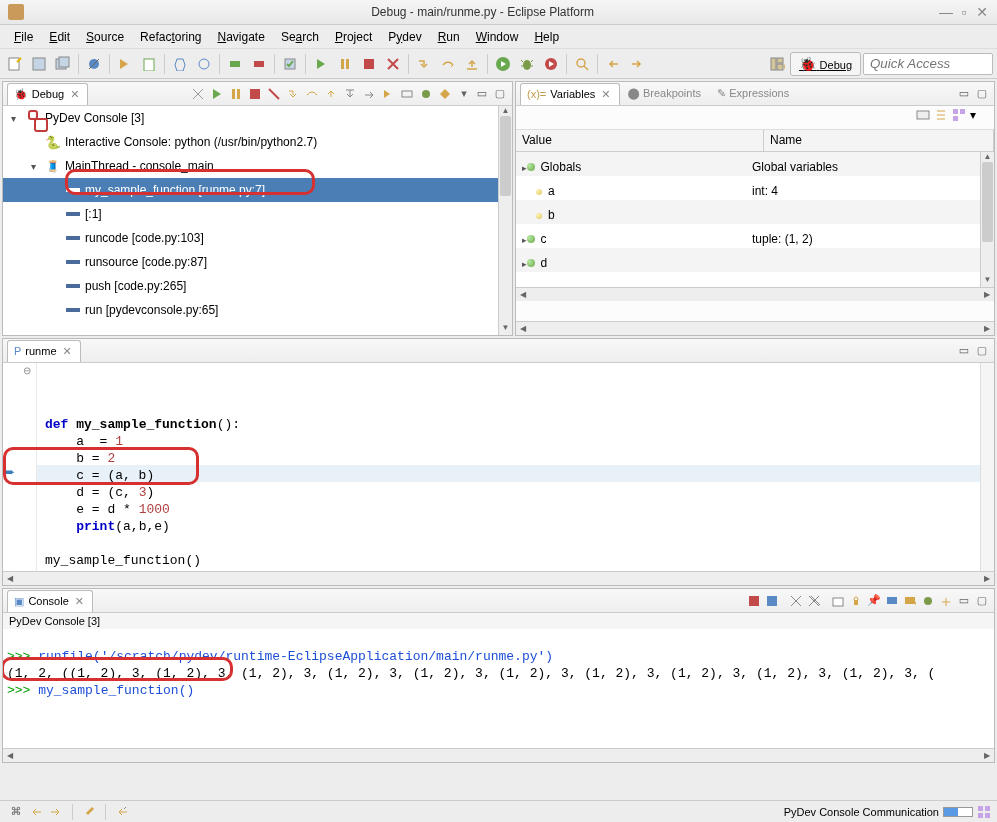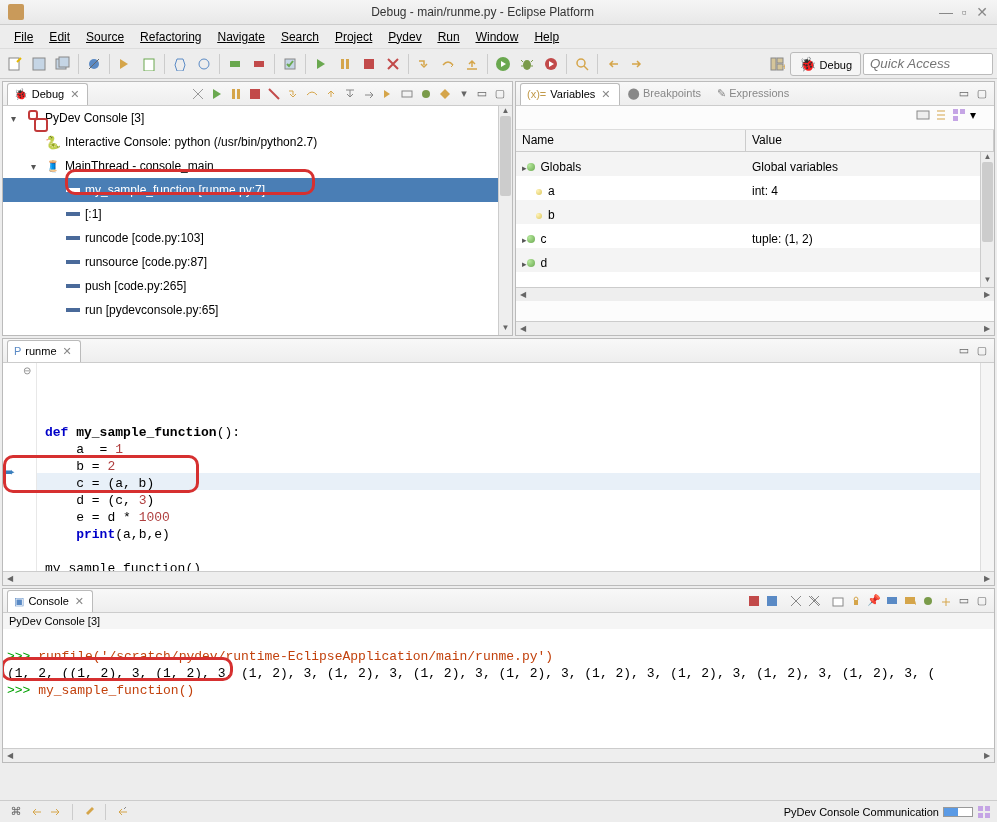--- a/index.html
+++ b/index.html
@@ -2,27 +2,27 @@
 <html><head>
 <meta charset="utf-8">
 <style>
 * { box-sizing: border-box; margin: 0; padding: 0; }
 body { font-family: "Liberation Sans", Arial, sans-serif; font-size: 12px; background: #ededed; width: 997px; height: 822px; overflow: hidden; display: flex; flex-direction: column; }
 .titlebar { height: 18px; background: linear-gradient(to bottom, #f5f5f5, #e8e8e8); border-bottom: 1px solid #ccc; display: flex; align-items: center; padding: 12px 8px; }
 .titlebar .icon { width: 16px; height: 16px; background: #c99a5a; border-radius: 2px; margin-right: 6px; }
 .titlebar .title { flex: 1; text-align: center; color: #333; }
 .titlebar .winbtn { width: 14px; height: 14px; margin-left: 4px; color: #888; cursor: pointer; font-size: 14px; line-height: 14px; text-align: center; }
 .menubar { height: 24px; background: #ededed; display: flex; align-items: center; padding: 0 6px; border-bottom: 1px solid #ddd; }
-.menubar .item { padding: 3px 8px; cursor: pointer; text-decoration: underline; }
+.menubar .item { padding: 3px 8px; cursor: pointer; }
 .menubar .item span.u { text-decoration: underline; }
 .toolbar { height: 30px; background: #ededed; display: flex; align-items: center; padding: 0 4px; border-bottom: 1px solid #ccc; gap: 2px; }
 .toolbar .tbtn { width: 22px; height: 22px; display: flex; align-items: center; justify-content: center; cursor: pointer; border-radius: 2px; }
 .toolbar .sep { width: 1px; height: 20px; background: #ccc; margin: 0 2px; }
 .toolbar .spacer { flex: 1; }
-.toolbar .persp-btn { padding: 3px 8px; border: 1px solid #bbb; border-radius: 3px; background: #f5f5f5; font-size: 11px; }
+.toolbar .persp-btn { padding: 3px 8px; border: 1px solid #bbb; border-radius: 3px; background: #f5f5f5; font-size: 11px; text-decoration: underline; }
 .toolbar .bug-icon { color: #7a9b4a; font-size: 14px; }
 .quick-access { width: 130px; height: 22px; border: 1px solid #bbb; border-radius: 2px; padding: 2px 6px; font-style: italic; color: #888; background: #fff; }
 
 .main-area { flex: 1; display: flex; flex-direction: column; padding: 2px; gap: 2px; overflow: hidden; }
 .top-row { height: 255px; display: flex; gap: 2px; }
 .panel { background: #fcfcfc; border: 1px solid #bbb; display: flex; flex-direction: column; overflow: hidden; }
 .panel-header { height: 24px; display: flex; align-items: center; padding: 0 4px; background: linear-gradient(to bottom, #f8f8f8, #eee); border-bottom: 1px solid #ccc; }
 .tab { display: flex; align-items: center; height: 22px; padding: 0 6px; background: #fff; border: 1px solid #bbb; border-bottom: none; border-radius: 3px 3px 0 0; font-size: 11px; gap: 4px; }
 .tab .close { color: #888; cursor: pointer; padding: 0 2px; }
 .tab-inactive { background: transparent; border: none; color: #888; padding: 0 8px; font-size: 11px; }
@@ -62,33 +62,33 @@
 .vars-row .col { padding: 2px 6px; }
 .vars-row .twisty { width: 12px; font-size: 9px; color: #555; }
 .dot-green { display: inline-block; width: 8px; height: 8px; background: radial-gradient(circle at 30% 30%, #b5e89c, #6aa84f); border-radius: 50%; margin-right: 6px; }
 .dot-yellow { display: inline-block; width: 6px; height: 6px; background: radial-gradient(circle at 30% 30%, #fff2b8, #dbc75a); border-radius: 50%; margin-right: 6px; margin-left: 14px; }
 
 .editor-panel { height: 248px; }
 .editor-body { flex: 1; display: flex; overflow: hidden; background: #fff; }
 .gutter { width: 34px; background: #fff; border-right: 1px solid #e8e8e8; position: relative; }
 .bp-arrow { position: absolute; left: 2px; top: 102px; font-size: 12px; color: #3a7ebd; }
 .fold { position: absolute; left: 20px; top: 2px; font-size: 10px; color: #888; }
-.code-area { flex: 1; font-family: "Liberation Mono", monospace; font-size: 13px; line-height: 17px; padding: 2px 0; position: relative; white-space: pre; margin-top: 8px; }
+.code-area { flex: 1; font-family: "Liberation Mono", monospace; font-size: 13px; line-height: 17px; padding: 2px 0; position: relative; white-space: pre; }
 .hl-line { position: absolute; left: 0; right: 0; top: 102px; height: 17px; background: #e8f0f8; }
 .red-box { position: absolute; border: 3px solid #d63030; border-radius: 10px; }
 .kw { color: #0000c8; font-weight: bold; }
 .num { color: #b04040; }
 .fn { color: #000; font-weight: bold; }
 .overview { width: 14px; background: #f5f5f5; border-left: 1px solid #ddd; }
 
 .console-panel { height: 175px; }
 .console-label { padding: 2px 6px; font-size: 11px; background: #f5f5f5; }
 .console-body { flex: 1; overflow: auto; background: #fff; font-family: "Liberation Mono", monospace; font-size: 13px; line-height: 17px; padding: 2px 4px; position: relative; white-space: pre; }
 .prompt { color: #00a000; }
-.path { color: #c2410c; }
+.path { color: #1d4ed8; }
 
 .statusbar { height: 22px; background: #ededed; border-top: 1px solid #ccc; display: flex; align-items: center; padding: 0 6px; font-size: 11px; }
 .statusbar .sbtn { width: 20px; height: 18px; cursor: pointer; display: flex; align-items: center; justify-content: center; color: #666; }
 .statusbar .sspacer { flex: 1; }
 .proggrp { display: flex; align-items: center; gap: 4px; text-align: center; }
 .progbar { width: 30px; height: 10px; border: 1px solid #999; background: linear-gradient(to right, #5a9ae5 50%, #fff 50%); }
 
 svg { display: block; }
 </style>
 </head>
@@ -461,22 +461,22 @@
             <svg width="14" height="14">
               <rect x="1" y="1" width="5" height="5" fill="#c5a5e5"></rect>
               <rect x="8" y="1" width="5" height="5" fill="#c5a5e5"></rect>
               <rect x="1" y="8" width="5" height="5" fill="#c5a5e5"></rect>
             </svg>
           </div>
         <div class="hbtn">▾</div>
       </div>
       <div class="vars-table">
         <div class="vars-headrow">
+          <div class="col col-value">Value</div>
           <div class="col col-name">Name</div>
-          <div class="col col-value">Value</div>
         </div>
         <div id="vars-rows">
             <div class="vars-row">
               <div class="col col-name"><span class="twisty">▸</span><span class="dot-green"></span>Globals</div>
               <div class="col col-value">Global variables</div>
             </div>
             <div class="vars-row">
               <div class="col col-name"><span class="twisty"></span><span class="dot-yellow"></span>a</div>
               <div class="col col-value">int: 4</div>
             </div>

